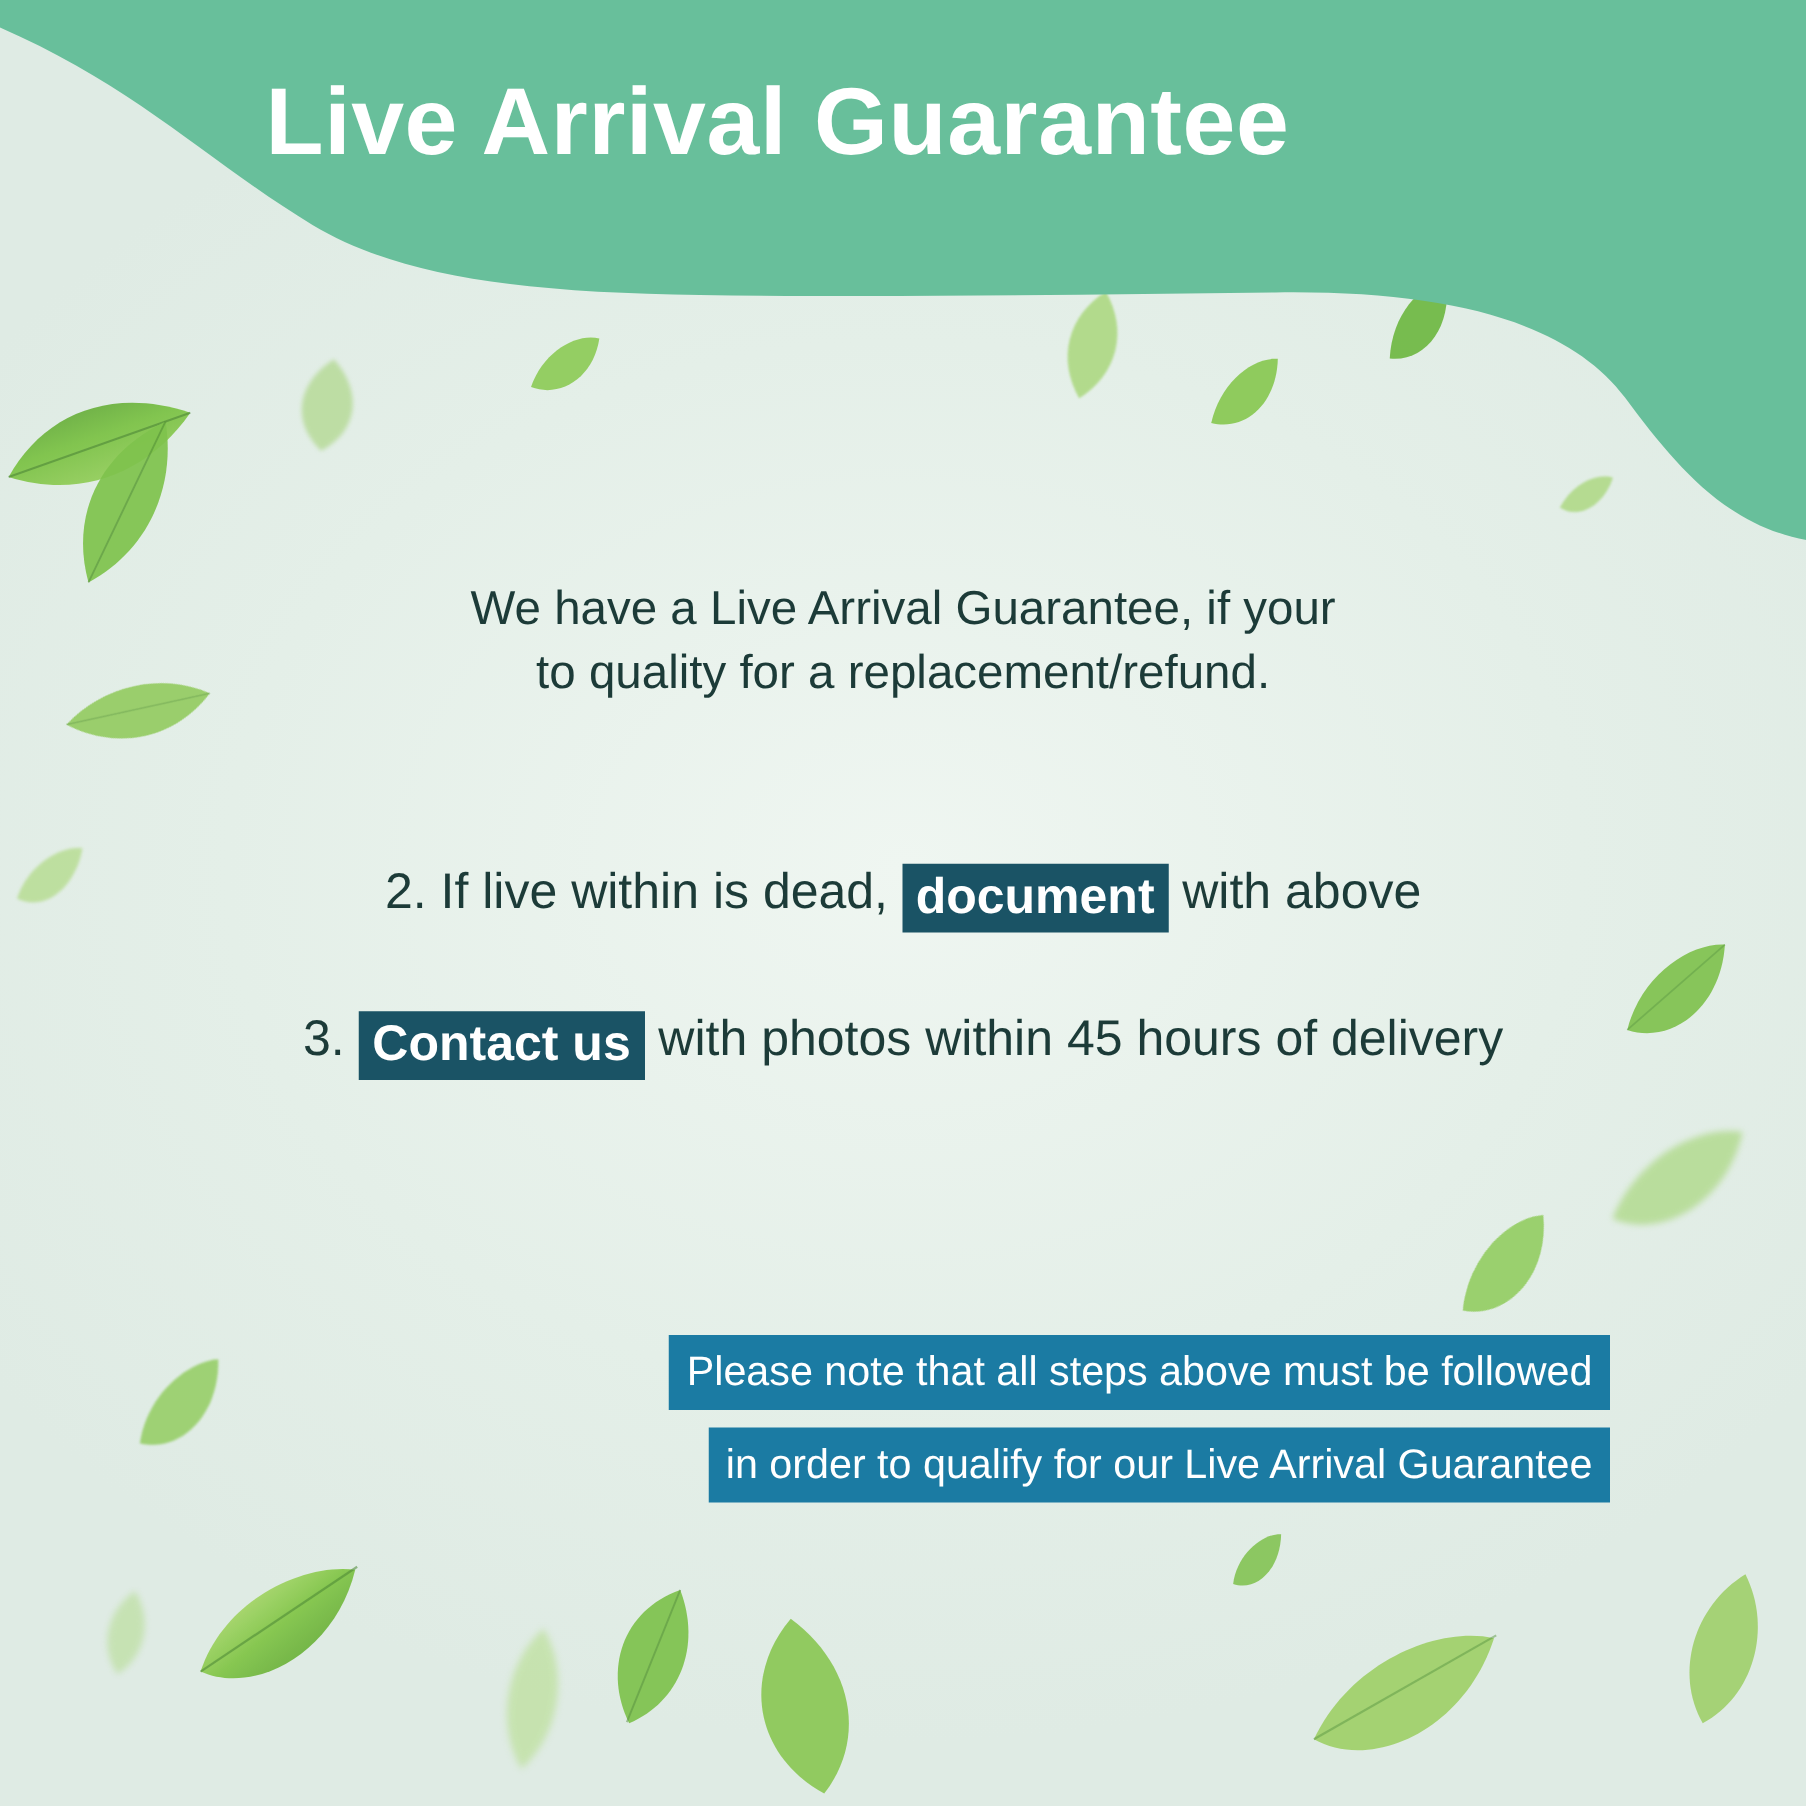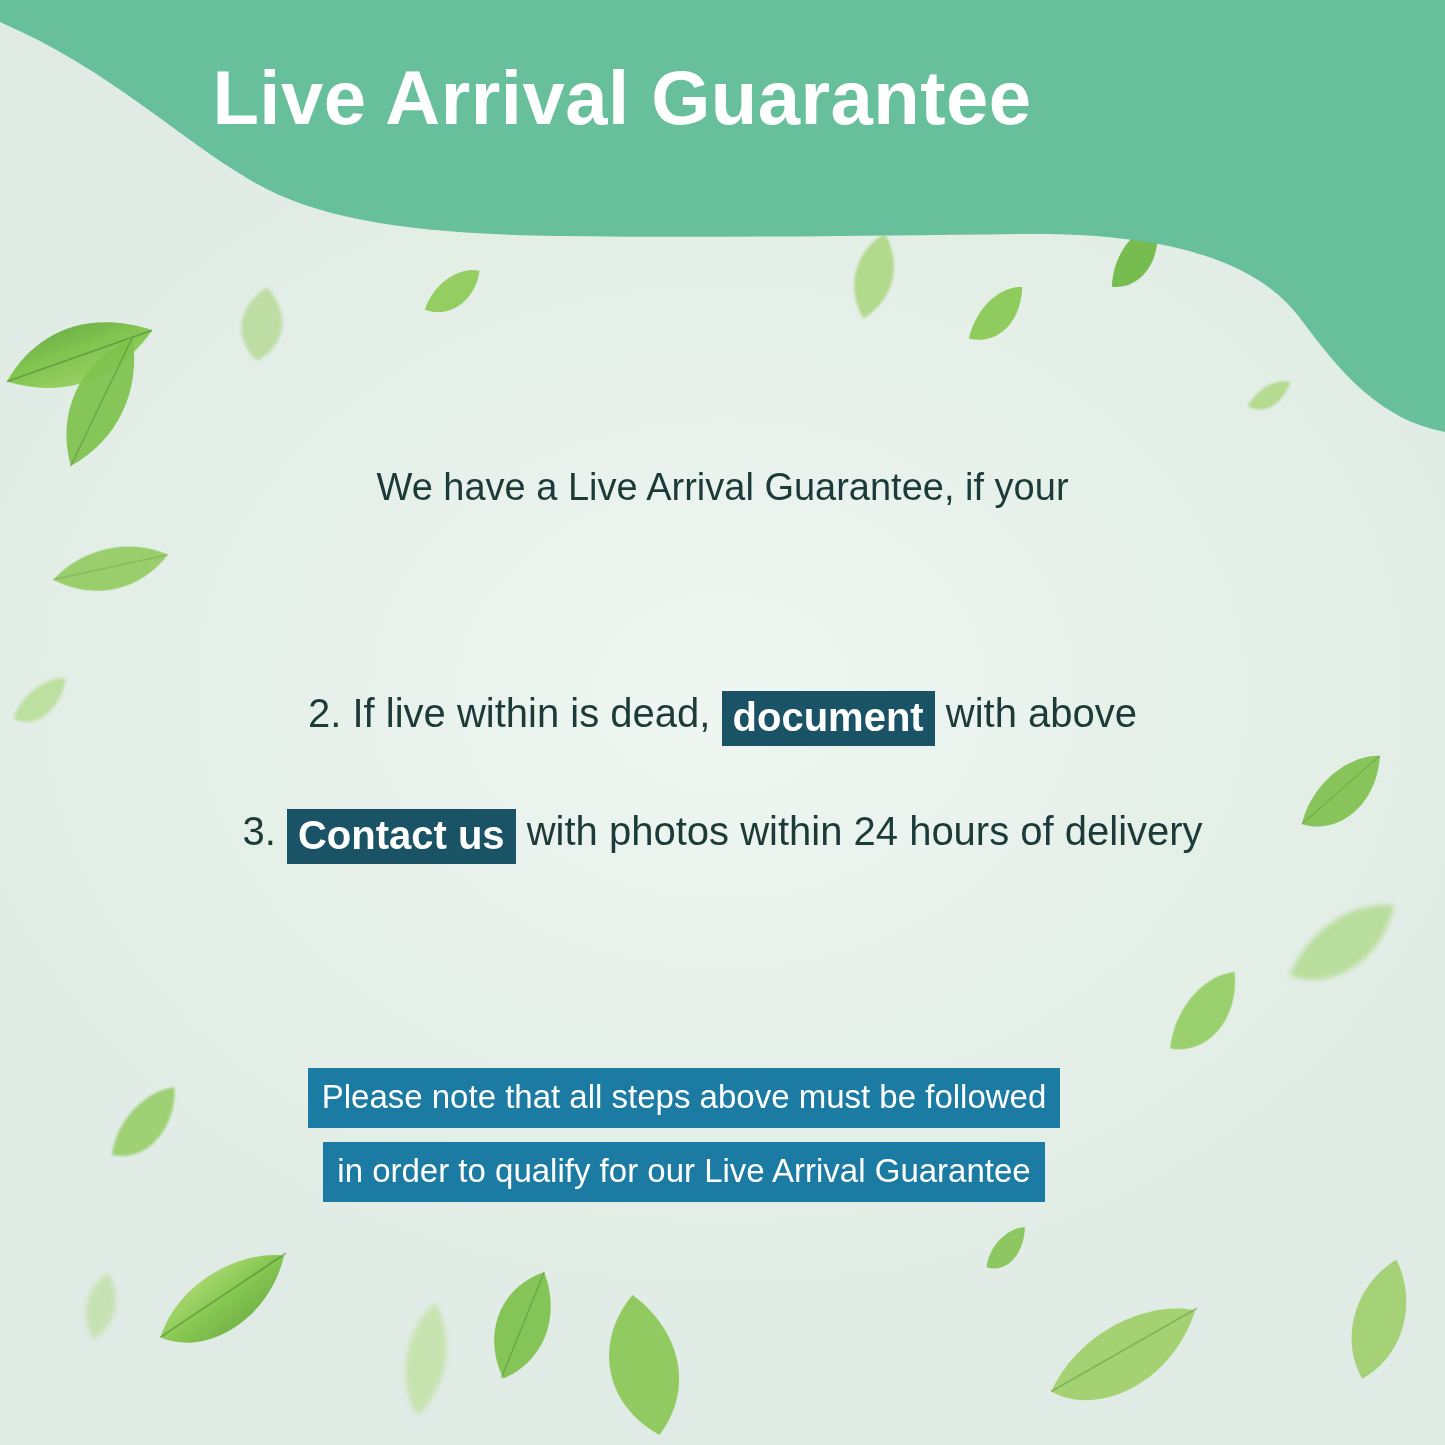--- a/index.html
+++ b/index.html
@@ -115,22 +115,21 @@
     vertical-align: baseline;
     position: relative;
     top: 4px;
   }
 
   #notes {
     position: absolute;
     left: 0;
     top: 1068px;
     width: 1288px;
-    text-align: center;
-    padding-left: 40px;
+    text-align: right;
   }
   .note-line {
     display: inline-block;
     background: #1b7ba3;
     color: #ffffff;
     font-size: 33px;
     line-height: 47px;
     font-weight: 500;
     padding: 5px 14px 8px 14px;
     white-space: nowrap;
@@ -256,36 +255,37 @@
   </svg>
 
   <div id="title-wrap">
     <span id="page-title">Live Arrival Guarantee</span>
   </div>
 
   <div id="content">
 
     <div id="intro">
       <span class="intro-line">We have a Live Arrival Guarantee, if your</span>
+      <span class="intro-line">to quality for a replacement/refund.</span>
     </div>
 
     <div id="steps">
 
 
       <div class="step">
         <span class="step-num">2.</span>
         <span>If live within is dead,</span>
         <span class="hl">document</span>
         <span>with above</span>
       </div>
 
       <div class="step">
         <span class="step-num">3.</span>
         <span class="hl">Contact us</span>
-        <span>with photos within 24 hours of delivery</span>
+        <span>with photos within 45 hours of delivery</span>
       </div>
 
     </div>
 
     <div id="notes">
       <div><span class="note-line">Please note that all steps above must be followed</span></div>
       <div class="note-gap"></div>
       <div><span class="note-line">in order to qualify for our Live Arrival Guarantee</span></div>
     </div>
 

